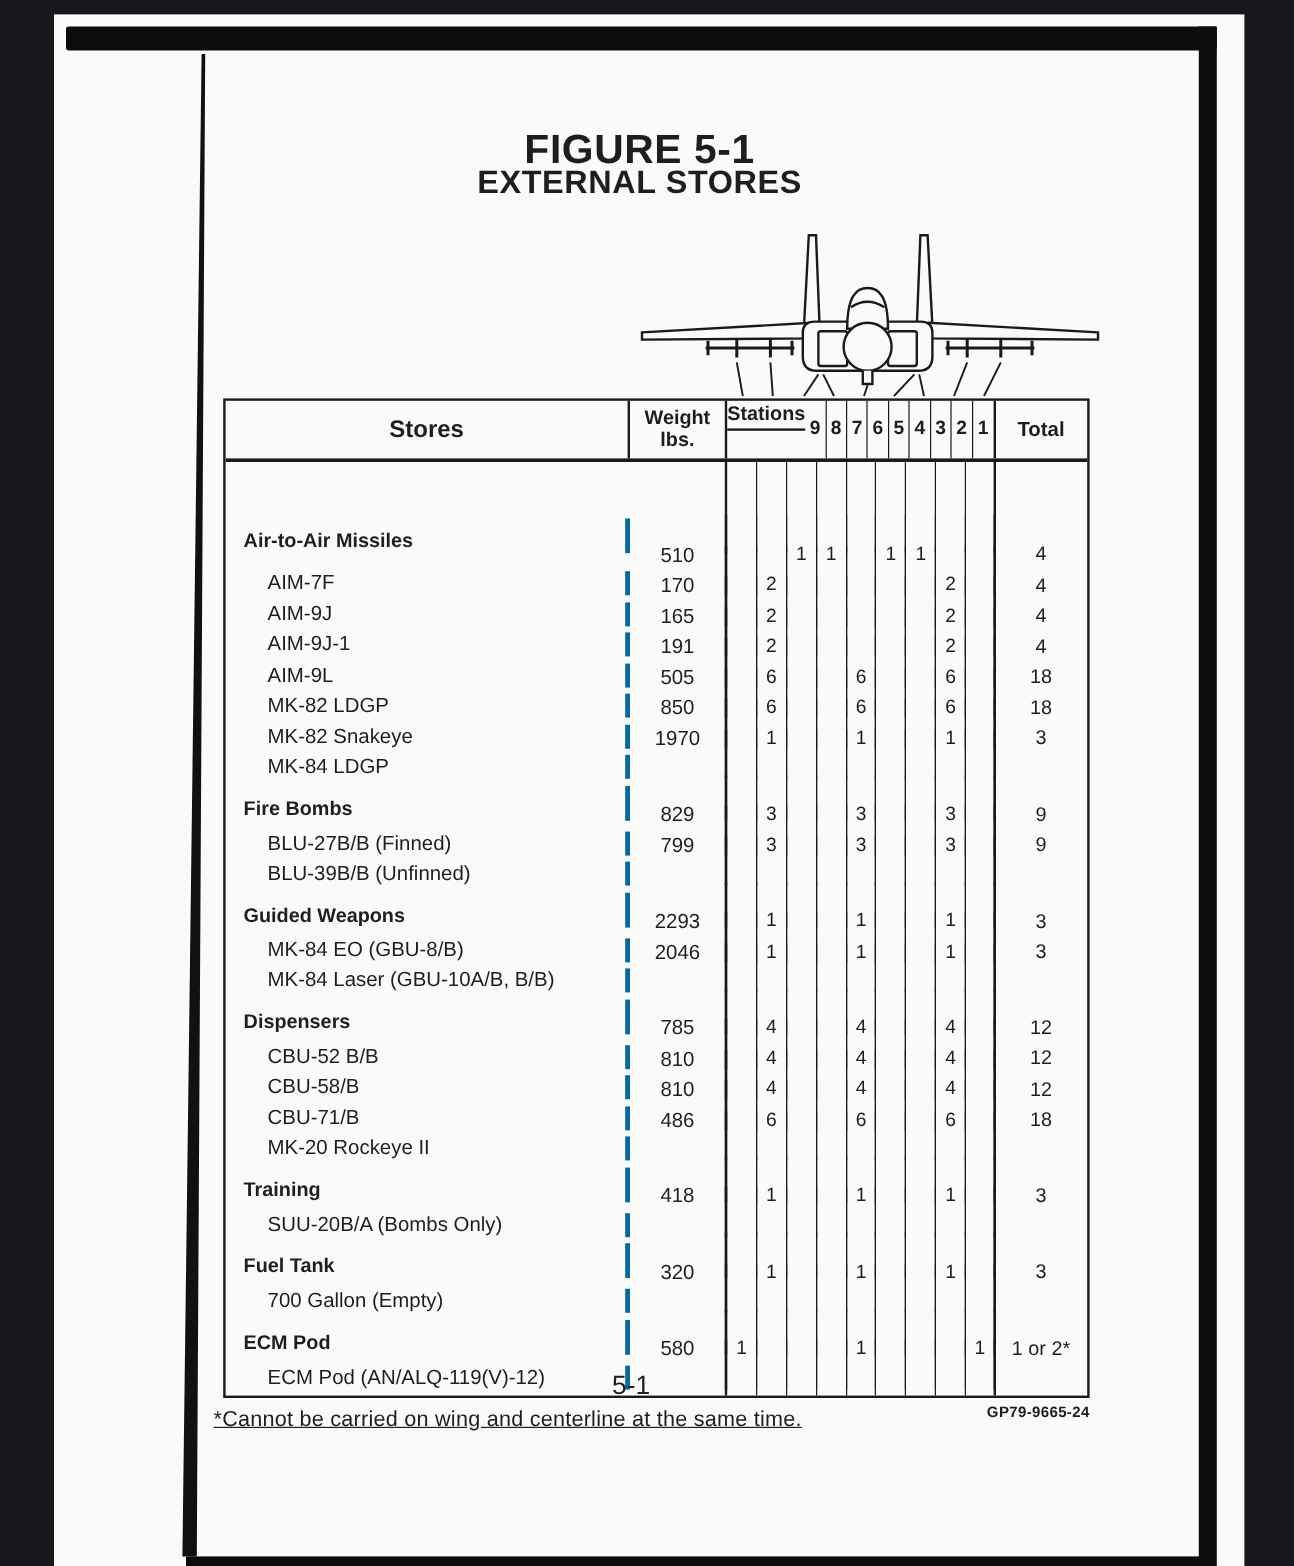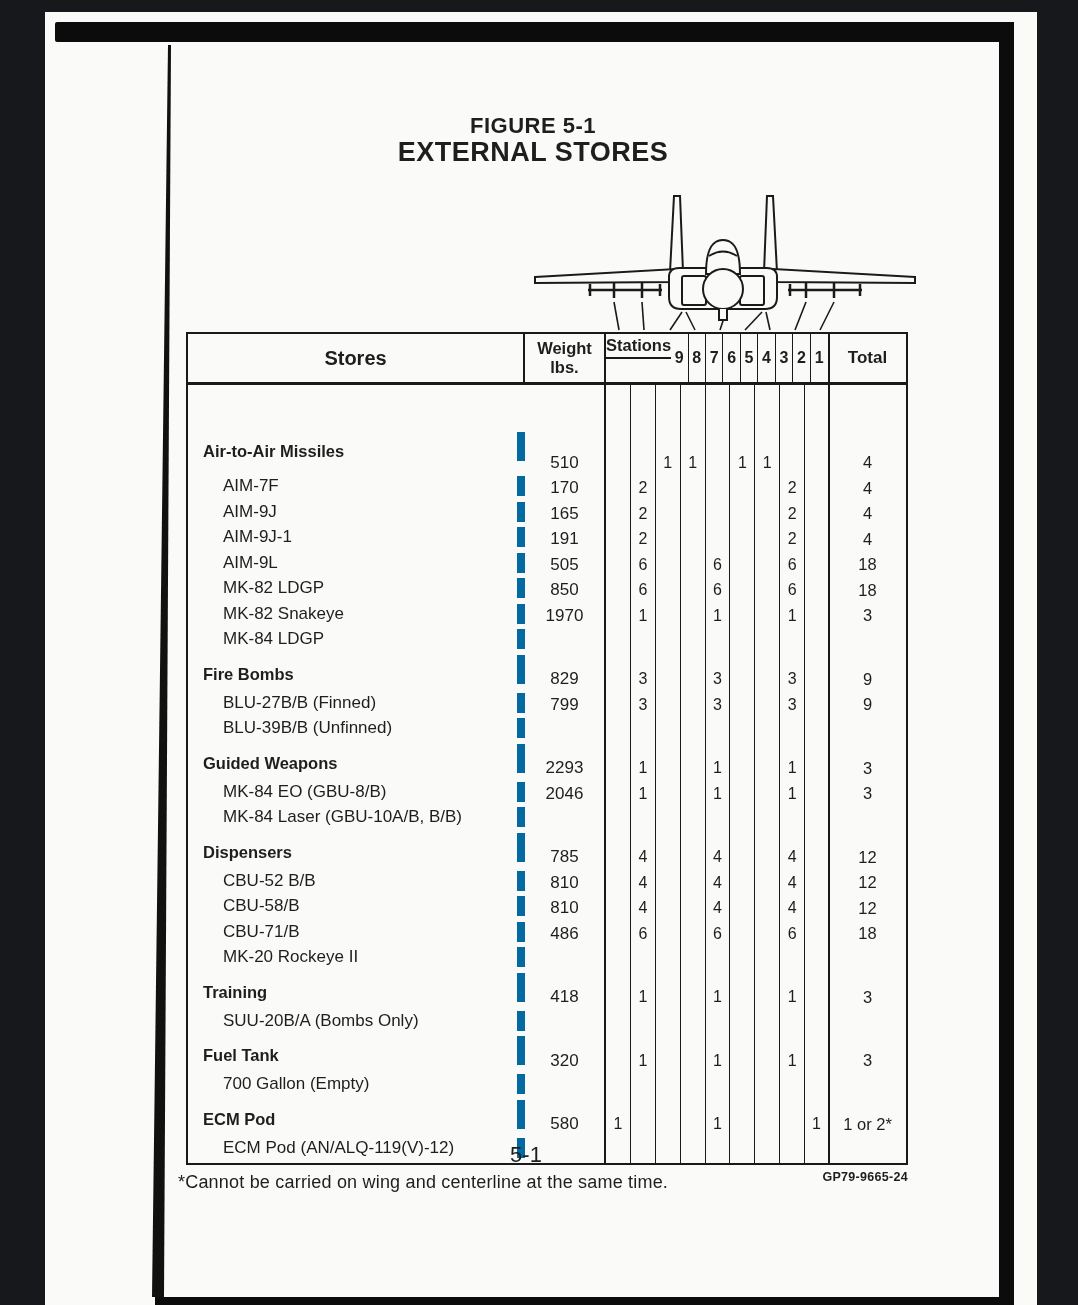--- a/index.html
+++ b/index.html
@@ -7,21 +7,21 @@
          font-family:"Liberation Sans",sans-serif;color:#1e1e1e;}
   .page{position:absolute;left:45px;top:12px;width:992px;height:1293px;background:#fafaf8;}
   
   .bar-top{position:absolute;left:10px;top:10px;width:959px;height:20px;background:#0c0c0c;border-radius:2px;}
   .bar-right{position:absolute;left:954px;top:10px;width:15px;height:1283px;background:#0c0c0c;}
   .bar-bottom{position:absolute;left:110px;top:1285px;width:855px;height:8px;background:#0c0c0c;}
   .spine{position:absolute;left:0;top:0;width:992px;height:1293px;pointer-events:none;}
   
   .title{position:absolute;left:135px;top:100px;width:706px;text-align:center;font-weight:bold;
          letter-spacing:.5px;line-height:27px;}
-  .title .t1{font-size:22px;}
+  .title .t1{font-size:34px;}
   .title .t2{font-size:27px;}
   
   .acft{position:absolute;left:485px;top:172px;width:390px;height:150px;}
   
   .stable{position:absolute;left:141px;top:320px;width:722px;height:833px;border:2.5px solid #1a1a1a;
           box-sizing:border-box;background:#fafaf8;}
   .thead{display:grid;grid-template-columns:337px 81px 224px 75px;height:51px;
          border-bottom:3.5px solid #1a1a1a;box-sizing:border-box;font-weight:bold;}
   .cell{box-sizing:border-box;display:flex;align-items:center;justify-content:center;}
   .h-stores{border-right:2px solid #1a1a1a;font-size:20px;}
@@ -33,29 +33,29 @@
   .dig{display:flex;align-items:center;justify-content:center;font-size:16px;
        border-right:1.5px solid #1a1a1a;box-sizing:border-box;}
   .dig.last{border-right:none;}
   .h-total{font-size:17px;}
   .tbody{display:flex;flex-direction:column;height:776.5px;}
   .trow{display:grid;grid-template-columns:337px 81px repeat(9,24.9px) 75px;box-sizing:border-box;}
   .trow.item{height:25.5px;}
   .trow.cat{height:38px;}
   .trow.cat.first{height:44px;}
   .trow.fillrow{flex:1;}
-  .stores{justify-content:flex-start;border-right:8px solid #0369a1;margin-top:47px;}
+  .stores{justify-content:flex-start;border-right:4px solid #0369a1;margin-top:47px;}
   .itemlab{padding-left:35px;font-size:17px;white-space:nowrap;}
   .catlab{padding-left:15px;font-weight:bold;font-size:16.5px;padding-top:10px;white-space:nowrap;}
   .weight{border-right:2px solid #1a1a1a;font-size:17px;}
   .st{border-right:1.5px solid #1a1a1a;font-size:16px;}
   .stl{border-right:2px solid #1a1a1a;}
   .total{font-size:16.5px;white-space:nowrap;}
   
-  .footnote{position:absolute;left:133px;top:1160px;font-size:18px;letter-spacing:.2px;}
+  .footnote{position:absolute;left:133px;top:1160px;font-size:18px;letter-spacing:.2px;text-decoration:underline;}
   .docnum{position:absolute;left:141px;top:1158px;width:722px;text-align:right;
           font-size:12.5px;font-weight:bold;letter-spacing:.3px;}
   .pagenum{position:absolute;left:141px;top:1130px;width:680px;text-align:center;font-size:22px;}
   svg line,svg path,svg rect,svg circle,svg polygon{vector-effect:non-scaling-stroke;}
 </style>
 </head>
 <body>
 
 <div class="stage">
   <div class="page">

